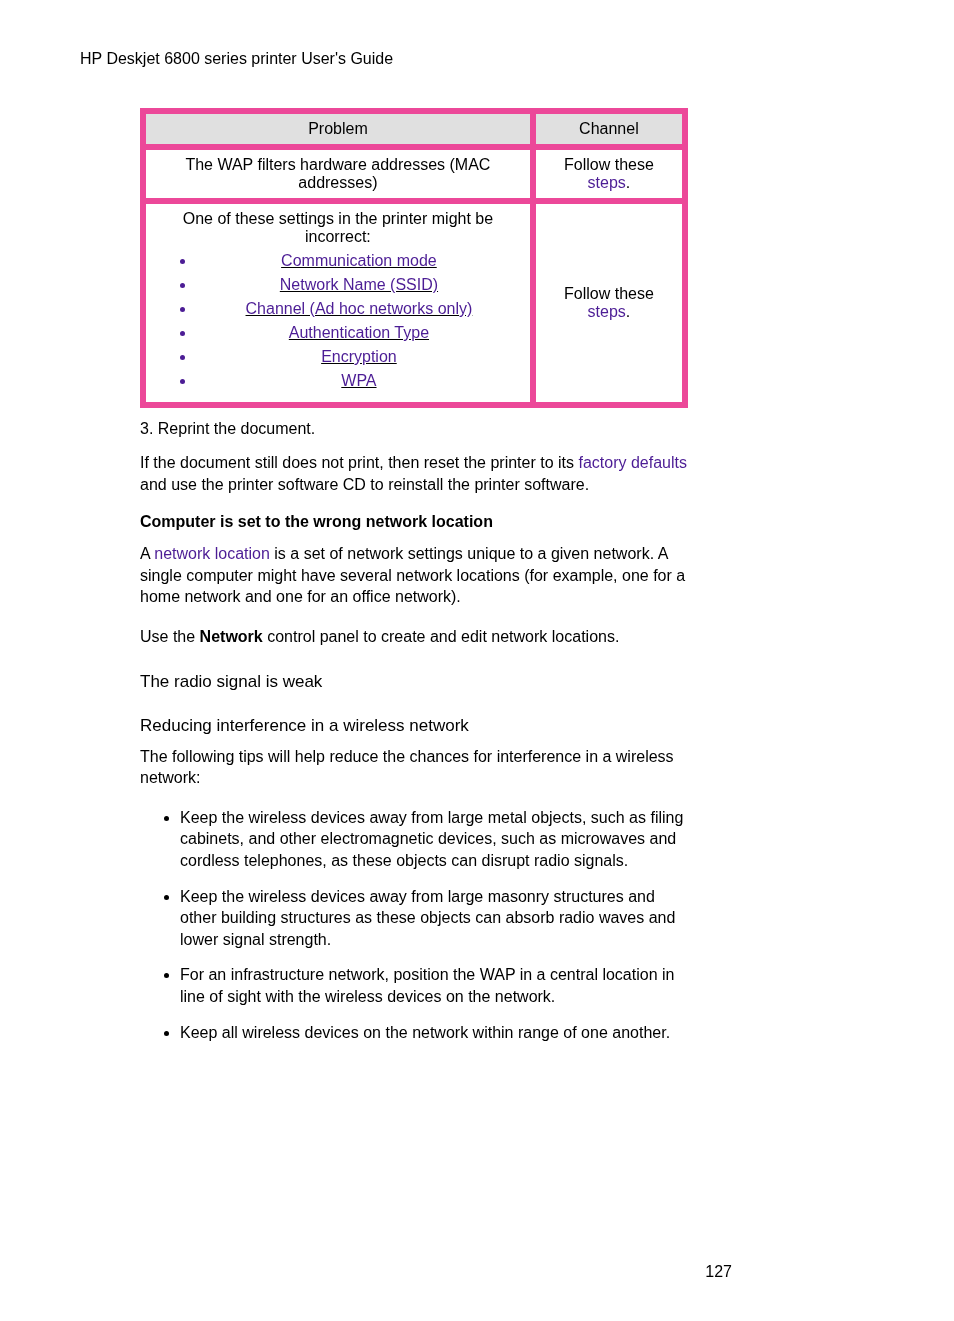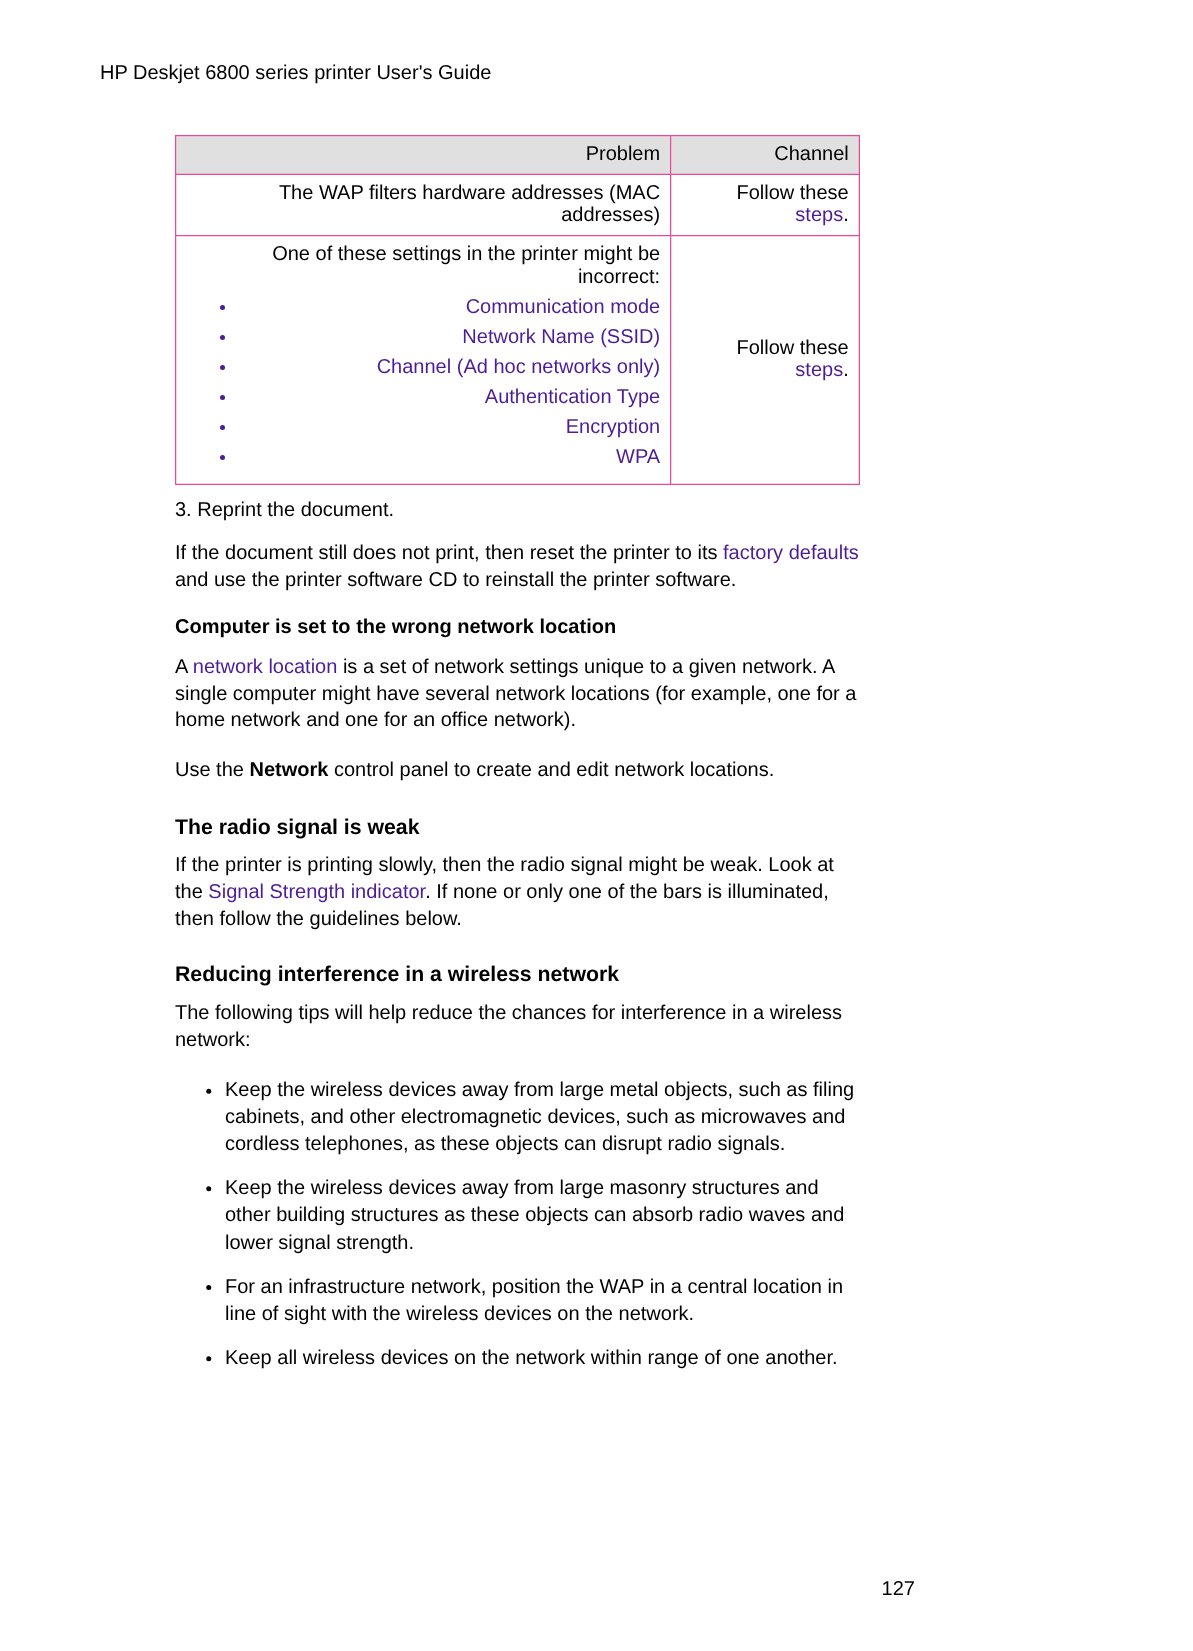--- a/index.html
+++ b/index.html
@@ -24,55 +24,56 @@
   .indent-block {
     margin-left: 60px;
     margin-right: 60px;
   }
   table.problem {
     border-collapse: collapse;
     width: 100%;
     margin-bottom: 12px;
   }
   table.problem td, table.problem th {
-    border: 1px solid #ec4899;
+    border: 6px solid #ec4899;
     padding: 6px 8px;
     font-size: 16px;
-    text-align: right;
+    text-align: center;
     vertical-align: middle;
   }
   table.problem th {
     background: #e0e0e0;
     font-weight: normal;
   }
   ul.tbl-list {
     list-style: disc;
     margin: 6px 0 2px 0;
     padding-left: 42px;
+    text-decoration: underline;
   }
   ul.tbl-list li {
     margin: 6px 0;
   }
   .link { color: #4c1d95; }
   .numbered {
     margin: 6px 0 14px 0;
     padding-left: 82px;
     text-indent: -22px;
   }
   .para {
     margin: 10px 0 18px 0;
     line-height: 1.35;
   }
   .para-indent {
     margin-left: 60px;
     margin-right: 60px;
   }
   .bold { font-weight: bold; }
   .h2 {
-    font-weight: bold;
+    font-weight: normal;
     font-size: 17px;
     margin: 24px 0 10px 0;
   }
   .sub-h {
     font-weight: bold;
     font-size: 16px;
     margin: 0 0 12px 0;
   }
   ul.body-list {
     list-style: disc;
@@ -145,23 +146,20 @@
   </div>
 
   <div class="para para-indent">
     <span>Use the </span><span class="bold">Network</span><span> control panel to create and edit network locations.</span>
   </div>
 
   <div class="para-indent">
     <div class="h2">The radio signal is weak</div>
   </div>
 
-  <div class="para para-indent">
-    <span>If the printer is printing slowly, then the radio signal might be weak. Look at the </span><span class="link">Signal Strength indicator</span><span>. If none or only one of the bars is illuminated, then follow the guidelines below.</span>
-  </div>
 
   <div class="para-indent">
     <div class="h2">Reducing interference in a wireless network</div>
   </div>
 
   <div class="para para-indent">The following tips will help reduce the chances for interference in a wireless network:</div>
 
   <ul class="body-list">
     <li>Keep the wireless devices away from large metal objects, such as filing cabinets, and other electromagnetic devices, such as microwaves and cordless telephones, as these objects can disrupt radio signals.</li>
     <li>Keep the wireless devices away from large masonry structures and other building structures as these objects can absorb radio waves and lower signal strength.</li>

